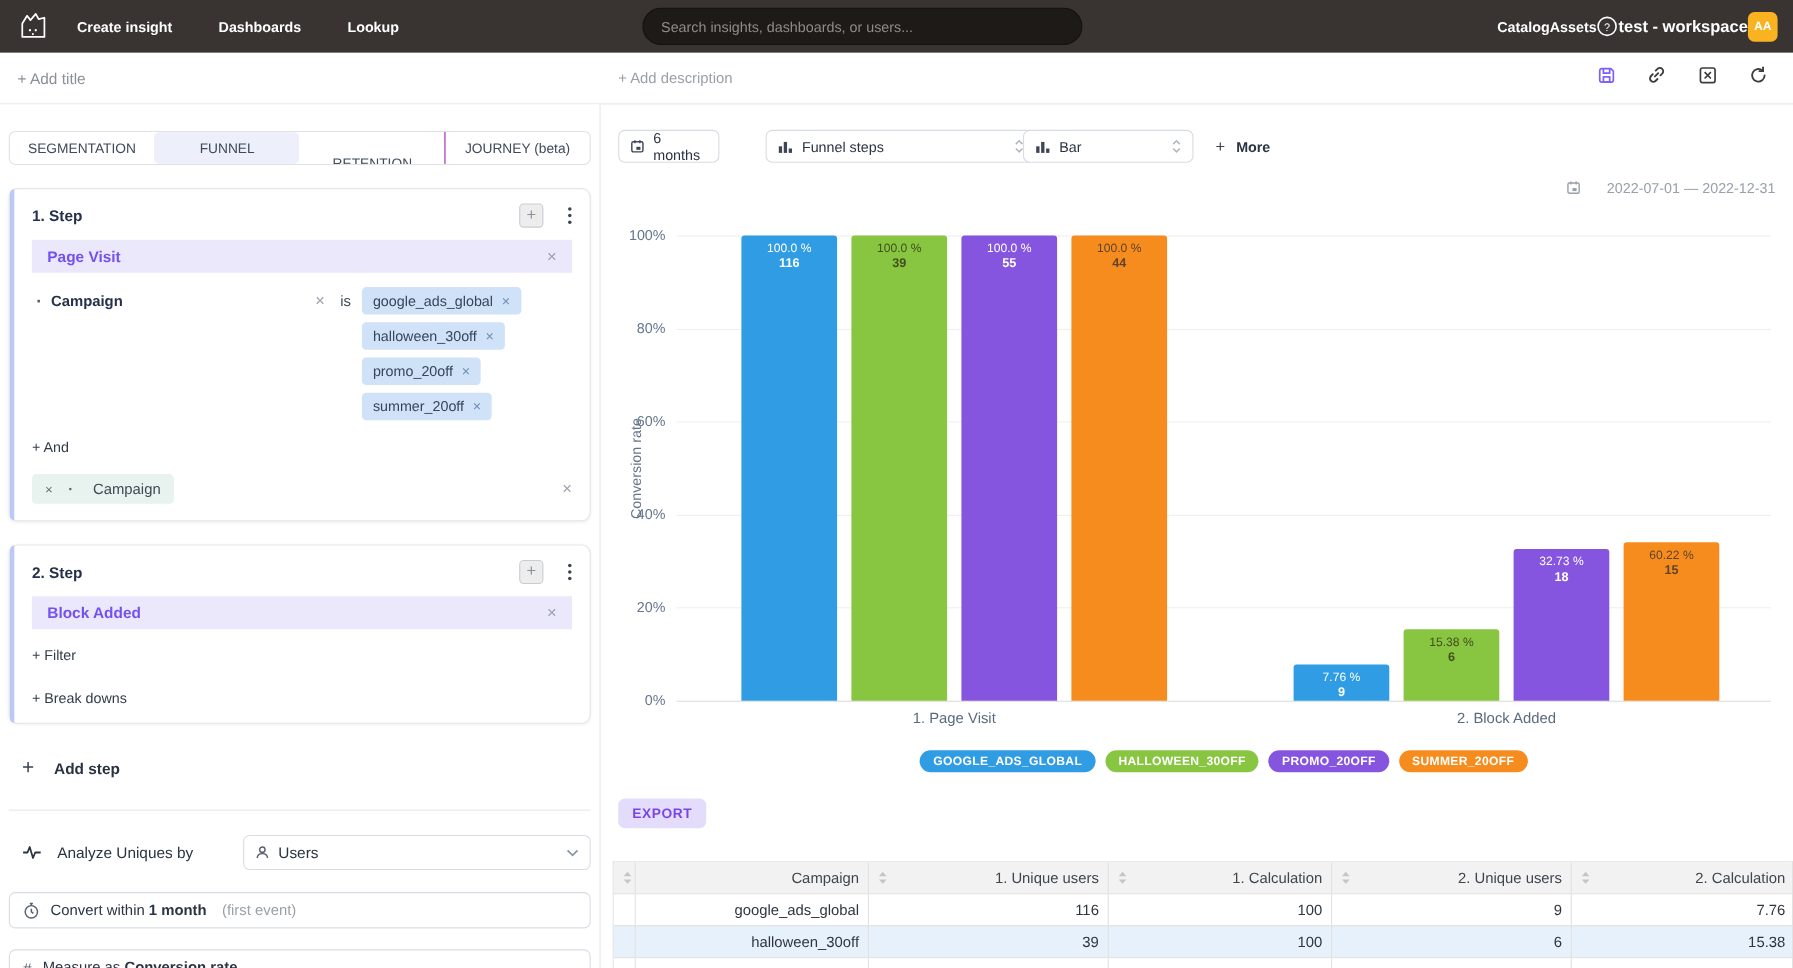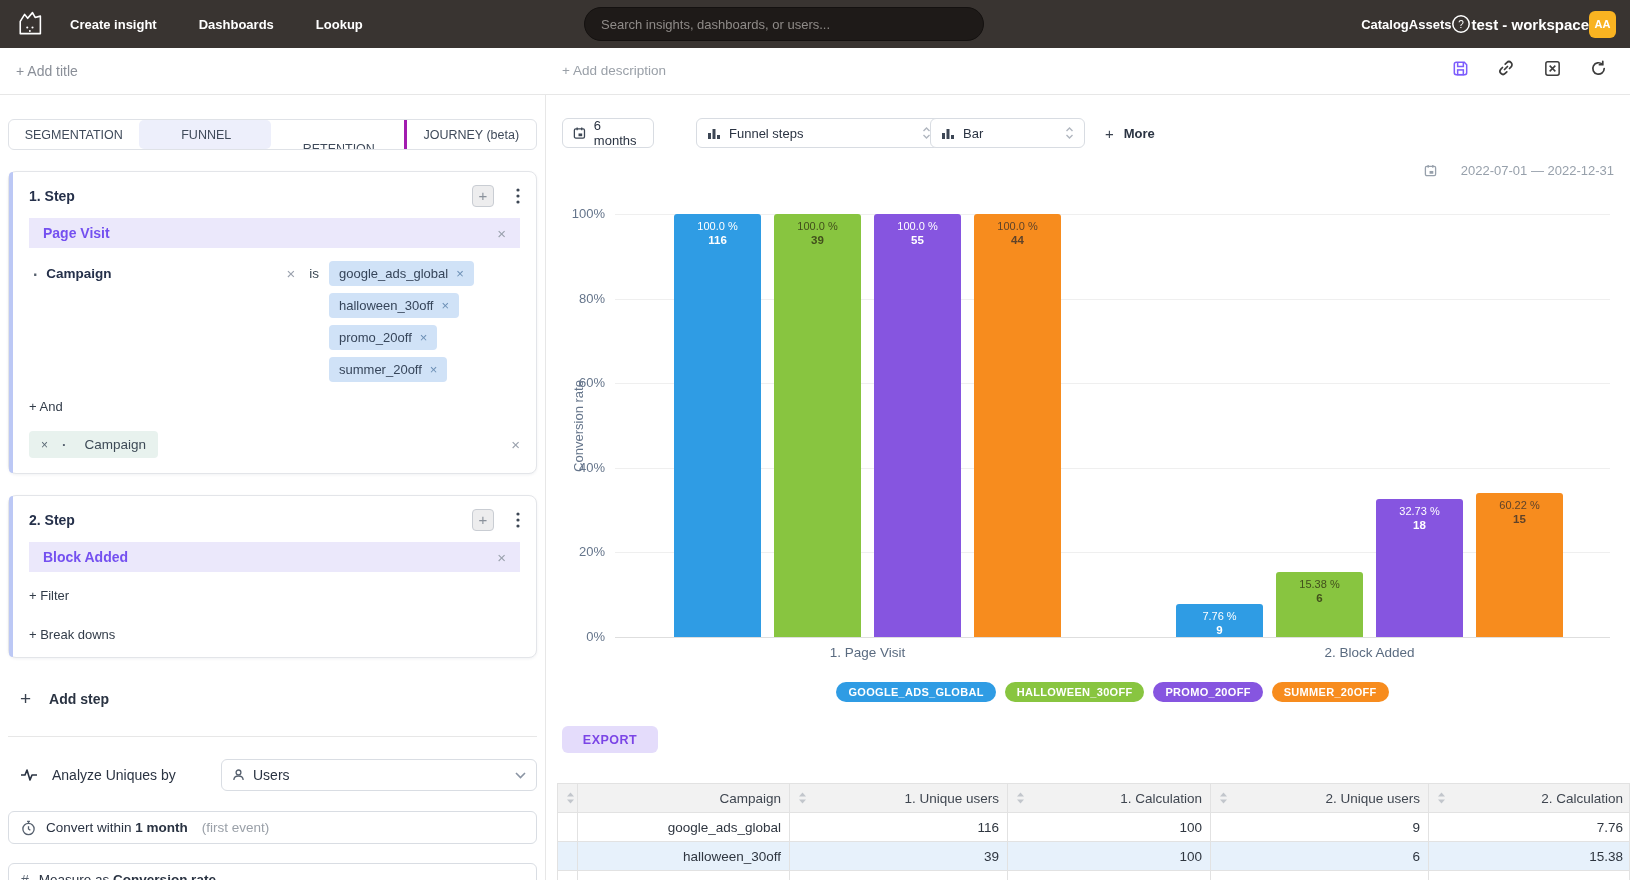--- a/index.html
+++ b/index.html
@@ -29,21 +29,21 @@
   .add-desc { position:absolute; left:562px; top:15px; font-size:13.5px; color:#9aa0a8; cursor:pointer; }
   .titlebar-icons { position:absolute; right:22px; top:10px; display:flex; gap:26px; align-items:center; }
   .tb-icon { width:20px; height:20px; cursor:pointer; display:flex; align-items:center; justify-content:center; }
 
   
   .left-panel { position:absolute; left:0; top:95px; width:546px; height:785px;
     border-right:1px solid #e7e7e7; padding:0 8px; overflow:hidden; background:#fff; }
   .tabs { margin-top:24px; height:31px; border:1px solid #dfe2e7; border-radius:6px;
     display:flex; overflow:hidden; background:#fff; }
   .tab { flex:1; display:flex; align-items:center; justify-content:center; font-size:12.5px;
-    color:#3f4a5a; cursor:pointer; border-left:3px solid #a21caf; }
+    color:#3f4a5a; cursor:pointer; border-left:1px solid #a21caf; }
   .tab:first-child { border-left:none; }
   .tab.active { background:#edeffb; border-radius:5px; border-left-color:transparent; }
   .tab.active + .tab { border-left-color:transparent;margin-top:28px; }
 
   .step-card { position:relative; margin-top:21px; border:1px solid #e3e5e9; border-radius:8px;
     background:#fff; box-shadow:0 1px 3px rgba(20,30,60,.06); padding:13px 16px 15px 20px; }
   .step-card::before { content:""; position:absolute; left:0; top:0; bottom:0; width:4px;
     background:#bcc8f5; border-radius:8px 0 0 8px; }
   .step-head { display:flex; align-items:center; }
   .step-title { font-size:14px; font-weight:700; color:#25304a; }
@@ -110,21 +110,21 @@
   .ytick { position:absolute; left:-62px; width:52px; text-align:right; font-size:13px; color:#65758b; }
   .ylabel { position:absolute; left:-37px; top:50%; transform:translate(-50%,-50%) rotate(-90deg);
     font-size:13px; color:#65758b; white-space:nowrap; }
   .bar { position:absolute; bottom:0; width:87px; border-radius:3px 3px 0 0; cursor:pointer; }
   .bar-label { padding-top:5px; text-align:center; font-size:11px; line-height:14px; }
   .bar-label .cnt { font-weight:700; font-size:11.5px; }
   .xlabel { position:absolute; top:431px; transform:translateX(-50%); font-size:13.5px; color:#5a6b80; }
   .legend { position:absolute; left:0; top:468px; width:100%; display:flex; justify-content:center; gap:9px; }
   .legend-chip { height:20px; border-radius:10px; padding:0 12px; display:flex; align-items:center;
     color:#fff; font-size:11px; font-weight:700; letter-spacing:.3px; cursor:pointer; }
-  .export-btn { position:absolute; left:15px; top:631px; width:96px; height:27px; background:#e4dcfb;
+  .export-btn { position:absolute; left:15px; top:631px; width:80px; height:27px; background:#e4dcfb;
     color:#7b45e6; font-size:12.5px; font-weight:600; letter-spacing:.5px; border:none; border-radius:6px;
     cursor:pointer; font-family:"Liberation Sans",sans-serif; }
 
   
   .table { position:absolute; left:10px; top:688px; width:1073px; border:1px solid #e2e2e2; border-bottom:none; }
   .trow { display:flex; }
   .tcell { border-right:1px solid #e2e2e2; padding:0 8px; display:flex; align-items:center;
     font-size:13.5px; color:#2f3640; overflow:hidden; }
   .tcell:last-child { border-right:none; }
   .thead .trow { background:#f2f2f2; height:28px; }

